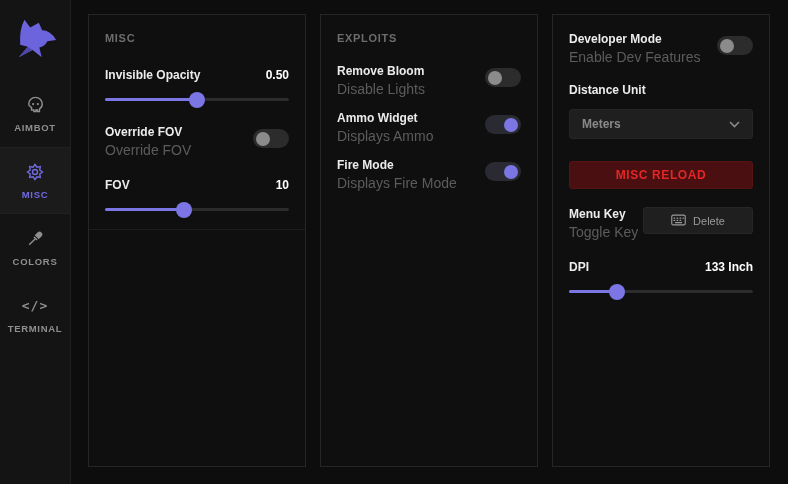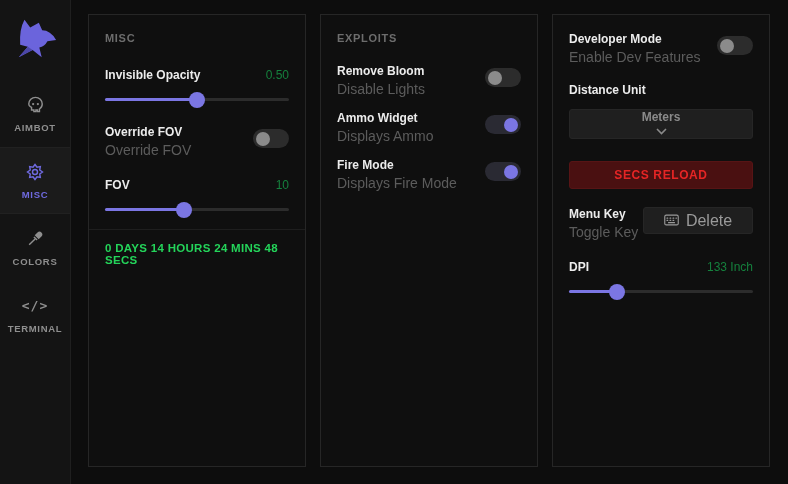--- a/index.html
+++ b/index.html
@@ -33,21 +33,21 @@
   .code-glyph { font-size:13px; font-weight:bold; letter-spacing:1px; font-family:"DejaVu Sans Mono", monospace; }
   
   .main { flex:1; display:flex; gap:14px; padding:14px 18px 17px 17px; }
   .panel {
     flex:1; background:#0f0f0f; border:1px solid #262626;
     padding:17px 16px; display:flex; flex-direction:column;
   }
   .section-header { font-size:11px; font-weight:bold; letter-spacing:.7px; color:#6d6d6d; }
   .label  { font-size:12px; font-weight:bold; color:#ececec; }
   .sublabel { font-size:14px; color:#5c5c5c; margin-top:3px; }
-  .value  { font-size:12px; font-weight:normal; color:#15803d; }
+  .value  { font-size:12px; font-weight:bold; color:#ffffff; }
   .row { display:flex; justify-content:space-between; align-items:center; }
   .row.top { align-items:flex-start; }
   
   .slider { position:relative; height:3px; border-radius:2px; background:#2c2c2c; --p:50%; cursor:pointer; }
   .slider .fill { position:absolute; left:0; top:0; bottom:0; width:var(--p); background:#7b76e3; border-radius:2px; }
   .slider .thumb {
     position:absolute; left:var(--p); top:50%; transform:translate(-50%,-50%);
     width:16px; height:16px; border-radius:50%; background:#7b76e3; cursor:grab;
   }
   
@@ -60,31 +60,31 @@
     border-radius:50%; background:#8b8b8b; transition:left .1s;
   }
   .toggle.on { background:#2a2a33; }
   .toggle.on .knob { left:19px; background:#7b76e3; }
   .divider { height:1px; background:#1e1e1e; margin:0 -16px; }
   .expired-value { font-size:11.5px; font-weight:bold; letter-spacing:.3px; color:#24d45a; }
   
   .select {
     height:30px; background:#1f1f1f; border:1px solid #262626; border-radius:3px;
     display:flex; align-items:center; justify-content:space-between;
-    padding:0 12px; color:#8a8a8a; font-size:12px; font-weight:bold; cursor:pointer;flex-direction:column;
+    padding:0 12px; color:#8a8a8a; font-size:12px; font-weight:bold; cursor:pointer;
   }
   .danger-btn {
     height:28px; background:#4a1011; border:1px solid #571415; border-radius:3px;
     color:#e62525; font-size:12px; font-weight:bold; letter-spacing:.6px;
     display:flex; align-items:center; justify-content:center; cursor:pointer;
   }
   .key-btn {
     width:110px; height:27px; background:#1f1f1f; border:1px solid #262626; border-radius:3px;
     display:flex; align-items:center; justify-content:center; gap:7px;
-    color:#9a9a9a; font-size:16px; cursor:pointer;
+    color:#9a9a9a; font-size:11px; cursor:pointer;
   }
   .key-btn svg { stroke:#9a9a9a; fill:none; }
   .mb12{margin-bottom:12px}.mb14{margin-bottom:14px}.mb16{margin-bottom:16px}
   .mb18{margin-bottom:18px}.mb20{margin-bottom:20px}.mb22{margin-bottom:22px}
   .mb24{margin-bottom:24px}.mt4{margin-top:4px}
 </style>
 </head>
 <body>
 
 <aside class="sidebar">
@@ -160,21 +160,20 @@
     <div class="row mb16">
       <span class="label">FOV</span>
       <span class="value">10</span>
     </div>
     <div class="slider mb18" style="--p: 43%;">
       <div class="fill"></div>
       <div class="thumb"></div>
     </div>
 
     <div class="divider mb12"></div>
-    <div class="expired-value">0 DAYS 14 HOURS 24 MINS 48 SECS</div>
   </section>
 
   <section class="panel">
     <div class="section-header mb20">EXPLOITS</div>
 
     <div class="row top mb14">
       <div>
         <div class="label">Remove Bloom</div>
         <div class="sublabel">Disable Lights</div>
       </div>
@@ -219,21 +218,21 @@
     <div class="label mb12">Distance Unit</div>
     <div class="select mb22">
       <span>Meters</span>
       <span>
         <svg width="11" height="7" viewBox="0 0 11 7">
             <polyline points="1,1 5.5,5.5 10,1" stroke="#8a8a8a" stroke-width="1.6" fill="none"></polyline>
           </svg>
       </span>
     </div>
 
-    <div class="danger-btn mb18">SECS RELOAD</div>
+    <div class="danger-btn mb18">MISC RELOAD</div>
 
     <div class="row top mb20">
       <div>
         <div class="label">Menu Key</div>
         <div class="sublabel">Toggle Key</div>
       </div>
       <div class="key-btn">
         <span>
           <svg width="15" height="12" viewBox="0 0 20 15" stroke-width="1.5">
             <rect x="1" y="1" width="18" height="13" rx="2"></rect>

